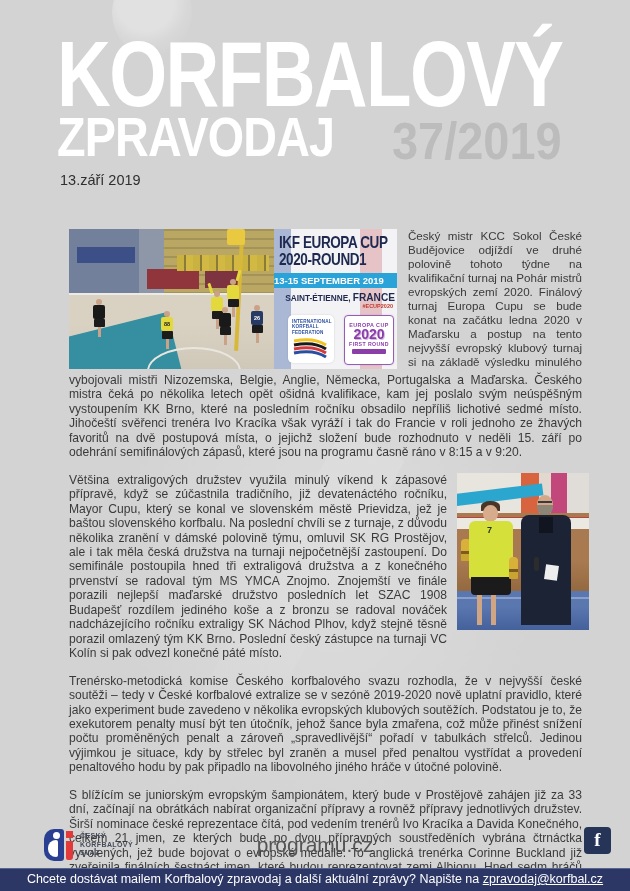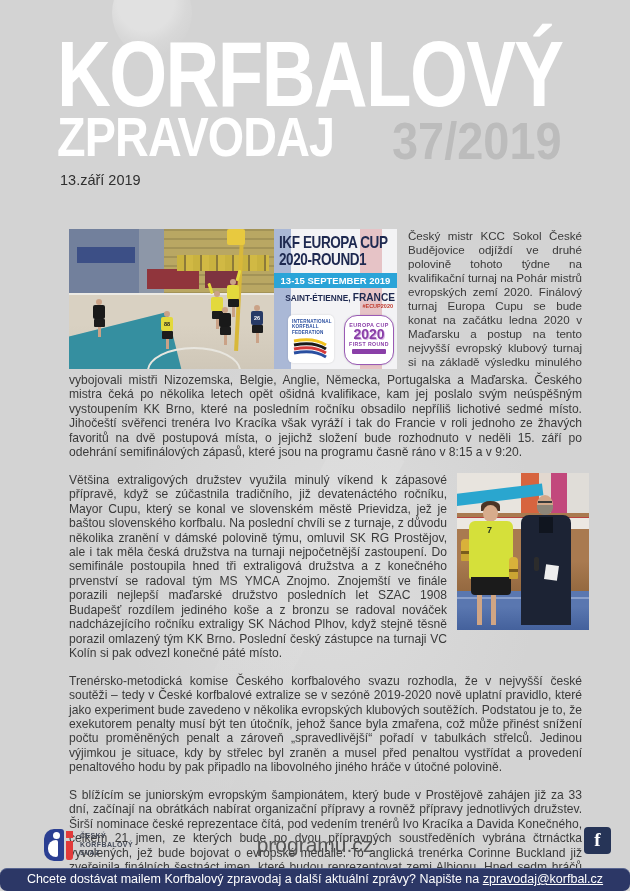--- a/index.html
+++ b/index.html
@@ -57,30 +57,30 @@
   .jersey-n{background:#273a66;}
   .pnum{display:block;text-align:center;font-size:5.5px;font-weight:700;color:#222;line-height:14px;}
   .pnum-w{color:#fff;}
   .arm{position:absolute;width:3px;height:11px;background:#e3d93c;border-radius:1px;}
   
   .poster{position:absolute;left:205px;top:0;width:123px;height:140px;
     background:linear-gradient(90deg,#aab8d6 0 14%, #f3f3f5 14% 70%, #e6c3c6 70% 88%, #f3f3f5 88% 100%);}
   .postertitle{position:absolute;left:5px;top:5px;width:118px;color:#1e2950;font-weight:700;
     font-size:16.5px;line-height:17px;transform:scaleX(.82);transform-origin:left top;white-space:nowrap;letter-spacing:-0.5px;}
   .cyanbar{position:absolute;left:0;top:44px;width:123px;height:15px;background:#2aa4d8;
-    color:#fff;font-weight:700;font-size:9.5px;line-height:15px;text-align:center;}
+    color:#fff;font-weight:700;font-size:9.5px;line-height:15px;text-align:left;}
   .loc{position:absolute;left:0;top:62px;width:121px;text-align:right;color:#1e2950;font-weight:700;font-size:9px;
     white-space:nowrap;transform:scaleX(.92);transform-origin:right top;}
   .loc b{font-size:11px;}
   .hashtag{position:absolute;left:0;top:74px;width:119px;text-align:right;color:#c0392b;font-weight:700;font-size:5.5px;}
   .ikfbox{position:absolute;left:14px;top:86px;width:46px;height:48px;background:#fff;border-radius:5px;
     box-shadow:0 0 2px rgba(0,0,0,.15);}
   .ikftext{position:absolute;left:4px;top:4px;font-size:4.6px;font-weight:700;color:#2a4fa0;line-height:5.4px;letter-spacing:.2px;}
   .ikfswoosh{position:absolute;left:4px;top:20px;}
-  .ecbox{position:absolute;left:70px;top:86px;width:48px;height:48px;background:#fff;border:1px solid #9a5bb5;border-radius:13px;
+  .ecbox{position:absolute;left:70px;top:86px;width:48px;height:48px;background:#fff;border:1px solid #9a5bb5;border-radius:4px;
     text-align:center;color:#8a3fa8;box-shadow:0 0 2px rgba(0,0,0,.15);}
   .ec1{font-size:5.4px;font-weight:700;letter-spacing:.4px;margin-top:6px;}
   .ec2{font-size:14px;font-weight:700;line-height:13px;text-shadow:1px 1px 0 #d9b9e6;}
   .ec3{font-size:5.2px;font-weight:700;letter-spacing:.4px;}
   .ecbar{margin:2px auto 0;width:34px;height:5px;background:#8a3fa8;border-radius:1px;}
   
   .photo2{float:right;width:132px;height:157px;margin-left:10px;margin-right:-7px;margin-bottom:2px;
     position:relative;overflow:hidden;background:#b08055;}
   .p2wood{position:absolute;left:0;top:40px;width:132px;height:80px;
     background:linear-gradient(180deg,#a97a50 0 60%, #93683f 100%);}
@@ -116,21 +116,21 @@
   .logo-blue::before{content:"";position:absolute;left:9px;top:3px;width:7px;height:7px;border-radius:50%;background:#fff;}
   .logo-blue::after{content:"";position:absolute;left:4px;top:11px;width:10px;height:17px;border-radius:8px 2px 2px 8px;background:#fff;}
   .logo-red-a{position:absolute;left:22px;top:2px;width:7px;height:7px;background:#e23a3a;}
   .logo-red-b{position:absolute;left:22px;top:12px;width:7px;height:19px;background:#e23a3a;border-radius:0 0 3px 2px;}
   .cks-text{font-size:7px;font-weight:700;color:#454b59;line-height:8.6px;letter-spacing:.4px;padding-top:3px;}
   .site{position:absolute;left:0;right:0;top:10px;text-align:center;font-size:21px;color:#555;}
   .fb{position:absolute;right:19px;top:4px;width:27px;height:27px;background:#263457;border-radius:4px;
     color:#fff;font-weight:700;font-size:19px;text-align:center;line-height:26px;font-family:"Liberation Serif",serif;}
   
   .bar{position:absolute;left:0;right:0;bottom:0;height:22px;background:#2c3766;border-top:1px solid #57648f;
-    color:#fff;font-size:12.5px;text-align:center;line-height:21px;border-radius:7px;}
+    color:#fff;font-size:12.5px;text-align:center;line-height:21px;}
   .bar a{color:#fff;text-decoration:underline;}
 </style>
 </head>
 <body>
 
 <div class="page">
 
   <div class="wm-ball"></div>
   <div class="wm-blob"></div>
   <div class="wm-ray"></div>

